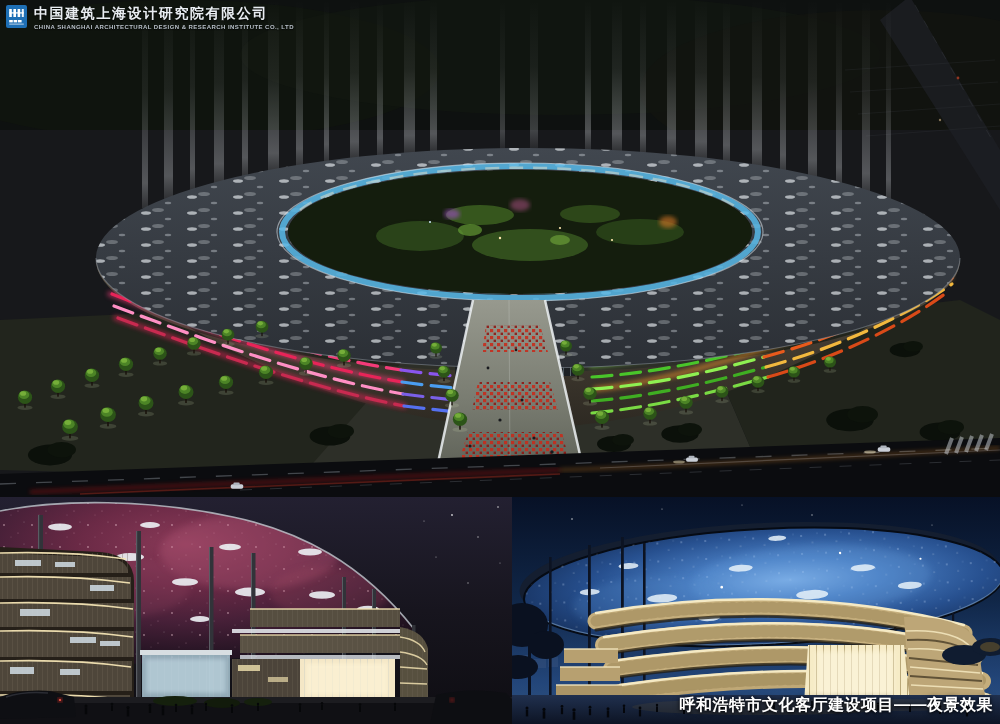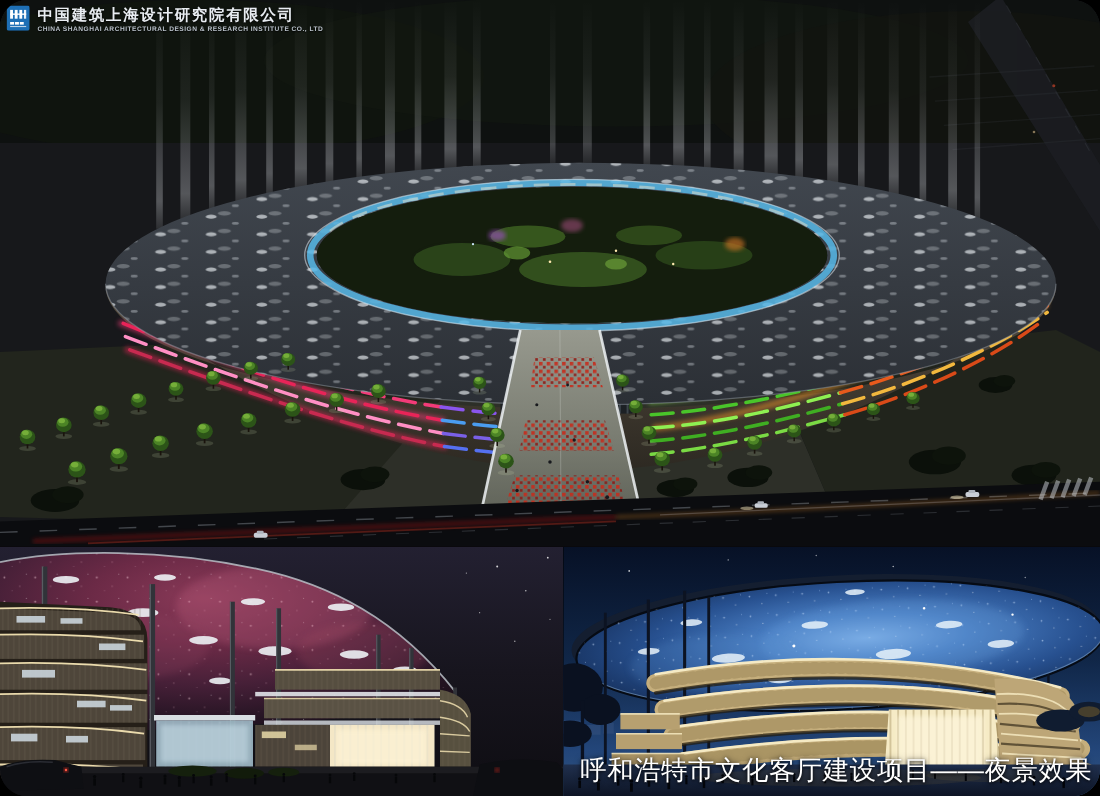--- a/index.html
+++ b/index.html
@@ -1,31 +1,31 @@
 <!DOCTYPE html>
 <html><head>
 <meta charset="utf-8">
 <style>
   html,body{margin:0;padding:0;background:#000;}
   .board{position:relative;width:1000px;height:724px;background:#000;overflow:hidden;
-         font-family:"Liberation Sans","DejaVu Sans",sans-serif;border-radius:25px;}
+         font-family:"Liberation Sans","DejaVu Sans",sans-serif;}
   .panel{position:absolute;overflow:hidden;}
   #panel-main{left:0;top:0;width:1000px;height:497px;}
   #panel-bl{left:0;top:497px;width:512px;height:227px;}
   #panel-br{left:512px;top:497px;width:488px;height:227px;}
   .panel svg{display:block;}
   .brand{position:absolute;left:6px;top:5px;display:flex;align-items:flex-start;z-index:30;}
   .brand-logo{width:21px;height:23px;margin-right:7px;}
   .brand-text{display:flex;flex-direction:column;}
   .brand-cn{color:#e9edf2;font-size:14px;font-weight:bold;letter-spacing:1.6px;line-height:16px;
             text-shadow:0 1px 2px rgba(0,0,0,.9);}
   .brand-en{color:#b9c1ca;font-size:6px;font-weight:bold;letter-spacing:.45px;line-height:8px;margin-top:2px;
             text-shadow:0 1px 1px rgba(0,0,0,.9);}
-  .caption{position:absolute;right:7px;bottom:8px;z-index:30;color:#ffffff;font-size:24px;
-           font-weight:normal;letter-spacing:.5px;text-shadow:0 1px 3px rgba(0,0,0,.85),0 0 6px rgba(0,0,0,.6);}
+  .caption{position:absolute;right:7px;bottom:8px;z-index:30;color:#ffffff;font-size:16px;
+           font-weight:bold;letter-spacing:.5px;text-shadow:0 1px 3px rgba(0,0,0,.85),0 0 6px rgba(0,0,0,.6);}
 </style>
 </head>
 <body>
 
 <div class="board">
 
   <div class="panel" id="panel-main" aria-label="Aerial night rendering: elliptical ring cultural complex with colored facade light bands, sky light beams, tree-lined plaza and road">
   <svg width="1000" height="497" viewBox="0 0 1000 497">
     <defs>
       <linearGradient id="skyg" x1="0" y1="0" x2="0" y2="1">

